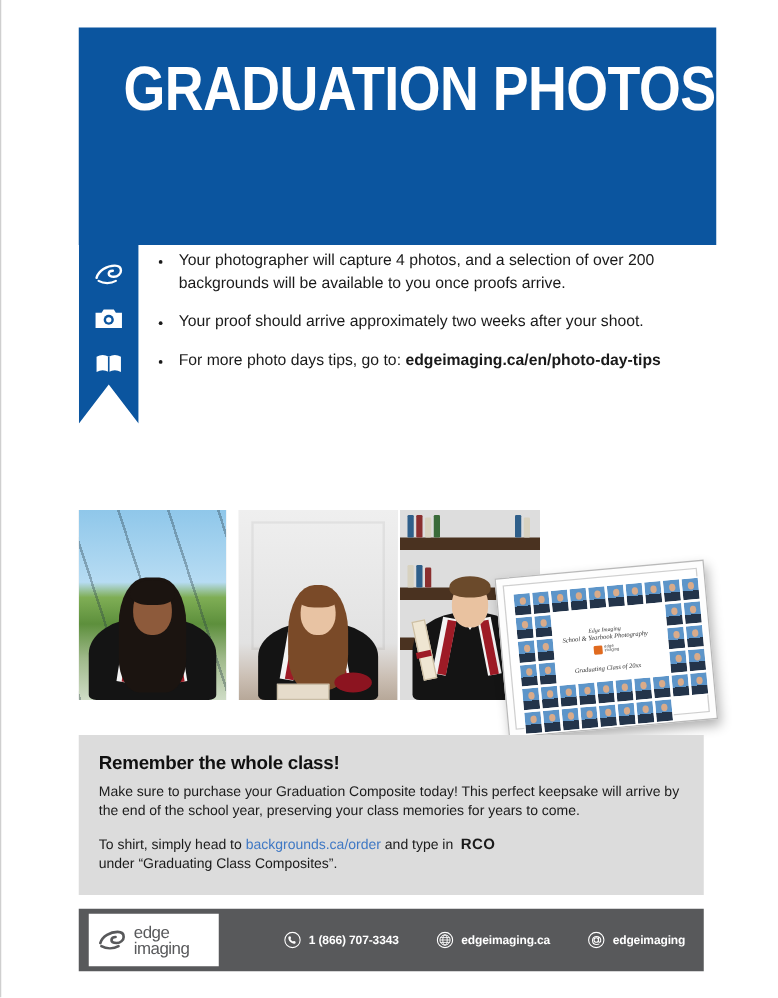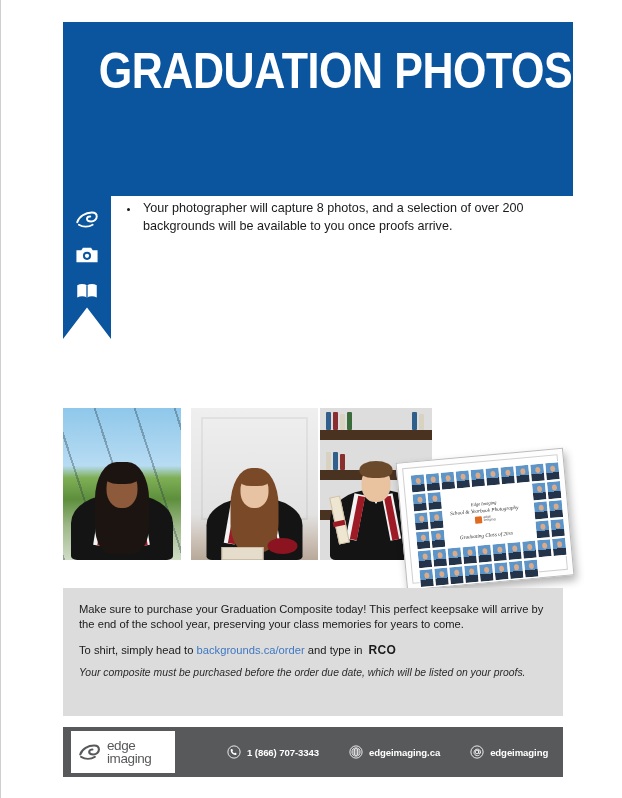--- a/index.html
+++ b/index.html
@@ -234,21 +234,23 @@
       <circle cx="16" cy="17" r="2.6" fill="#fff"></circle>
     </svg>
     <svg class="ic" viewBox="0 0 32 32">
       <path d="M4 9c4-2 8-2 12 0 4-2 8-2 12 0v15c-4-2-8-2-12 0-4-2-8-2-12 0z" fill="#fff"></path>
       <path d="M16 9v15" stroke="#0B559F" stroke-width="1.6"></path>
     </svg>
   </div>
 
   <div class="content">
     <ul class="bullets">
-      <li><span>Your photographer will capture 8 photos, and a selection of over 200 backgrounds will be available to you once proofs arrive.</span></li>
+      <li><span>Your photographer will capture 4 photos, and a selection of over 200 backgrounds will be available to you once proofs arrive.</span></li>
+      <li><span>Your proof should arrive approximately two weeks after your shoot.</span></li>
+      <li><span>For more photo days tips, go to: </span><b>edgeimaging.ca/en/photo-day-tips</b></li>
     </ul>
   </div>
 
   <div class="photos">
 
     <div class="photo p1">
       <div class="bg1"></div>
       <div class="person" style="bottom:0;width:118px;height:96px;">
         <div class="gown" style="bottom:0;width:102px;height:66px;"></div>
         <div class="stole-l" style="left:34px;bottom:14px;height:50px;transform:rotate(9deg);"></div>
@@ -362,25 +364,26 @@
             <span>edge</span><br>
             <span>imaging</span>
           </span>
         </div>
         <div class="l3">Graduating Class of 20xx</div>
       </div>
     </div>
   </div>
 
   <div class="grayblock">
+    <h2 class="gb-title">Remember the whole class!</h2>
     <p class="gb-p">Make sure to purchase your Graduation Composite today! This perfect keepsake will arrive by the end of the school year, preserving your class memories for years to come.</p>
     <p class="gb-p">
       <span>To shirt, simply head to </span><span class="link">backgrounds.ca/order</span><span> and type in</span><span class="code">RCO</span><br>
+      <span>under “Graduating Class Composites”.</span>
     </p>
-    <p class="gb-note">Your composite must be purchased before the order due date, which will be listed on your proofs.</p>
   </div>
 
   <div class="footer">
     <div class="logo-box">
       <svg class="logo-swirl" viewBox="0 0 32 32">
         <path d="M4 19c2-7 10-11 17-11 4 0 6 2 6 5s-3 6-7 6c-3 0-5-1-5-3s2-3 4-3" fill="none" stroke="#58595B" stroke-width="2.6" stroke-linecap="round"></path>
         <path d="M5 22c5 3 12 3 17 0" fill="none" stroke="#58595B" stroke-width="2.4" stroke-linecap="round"></path>
       </svg>
       <span class="logo-words">
         <span>edge</span><br>

